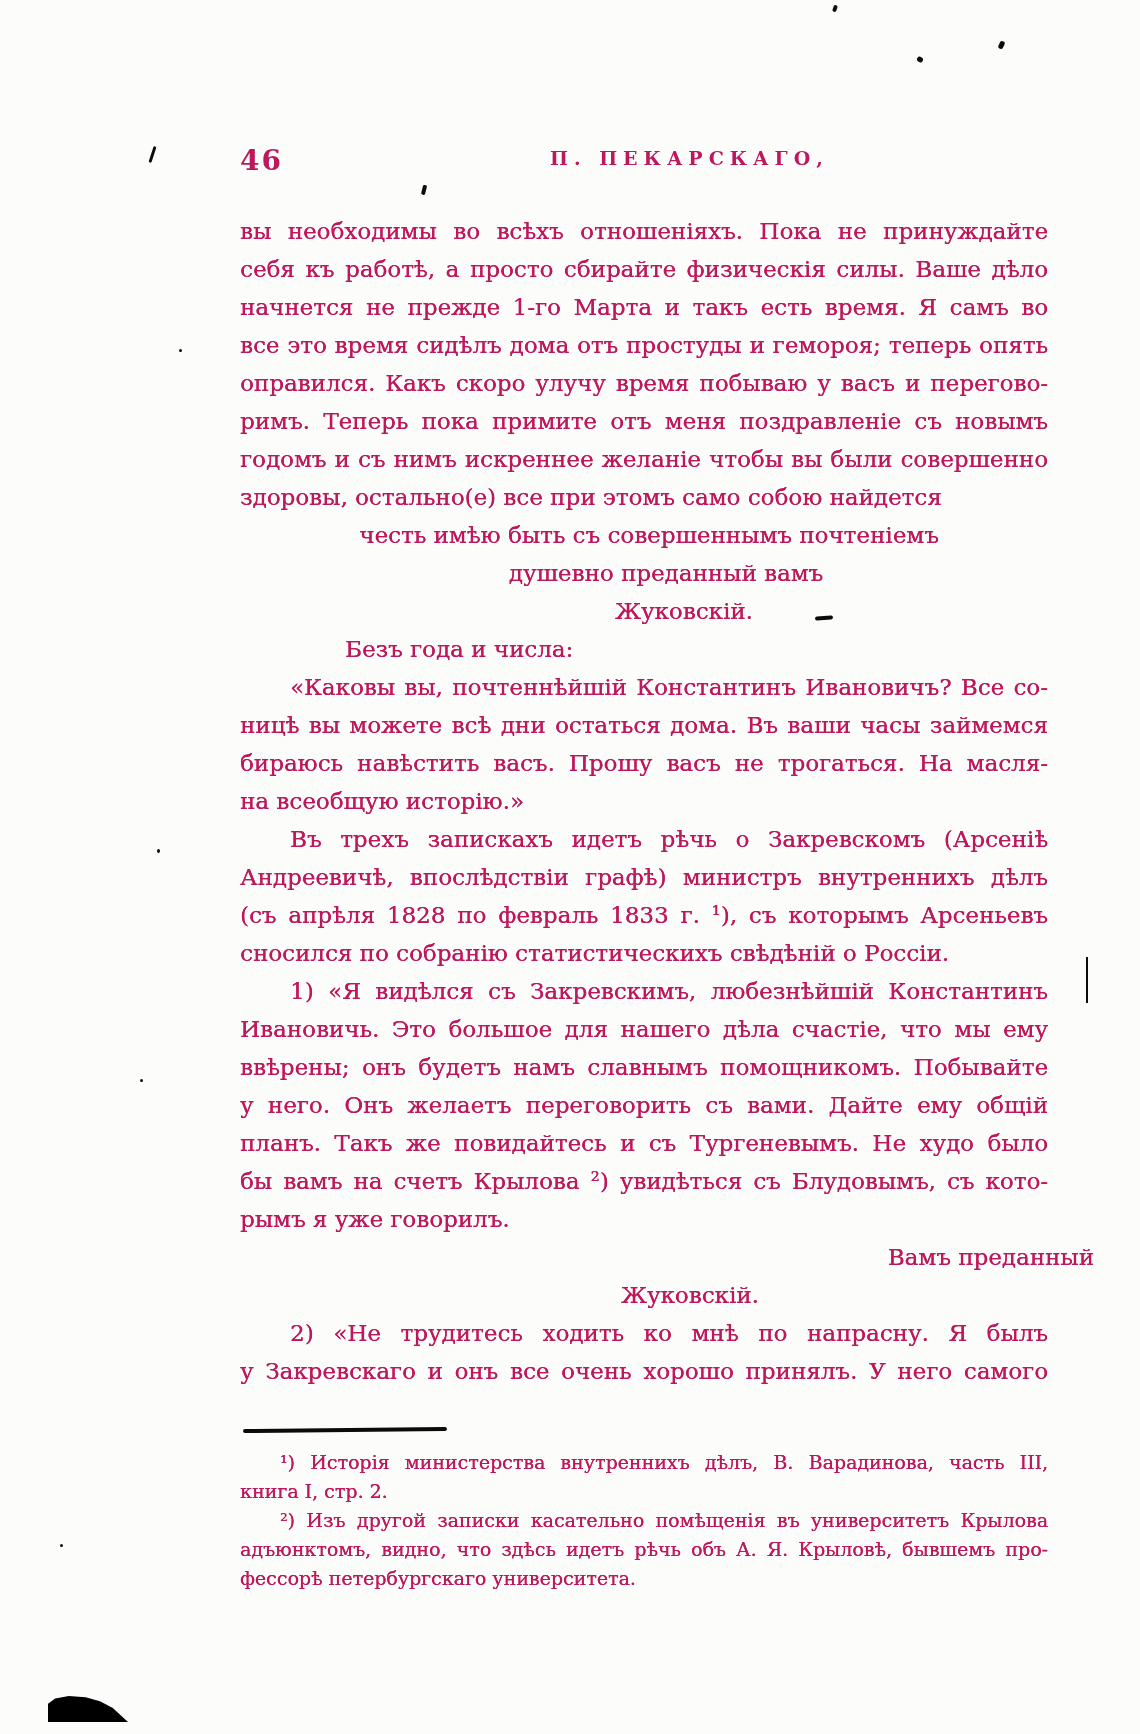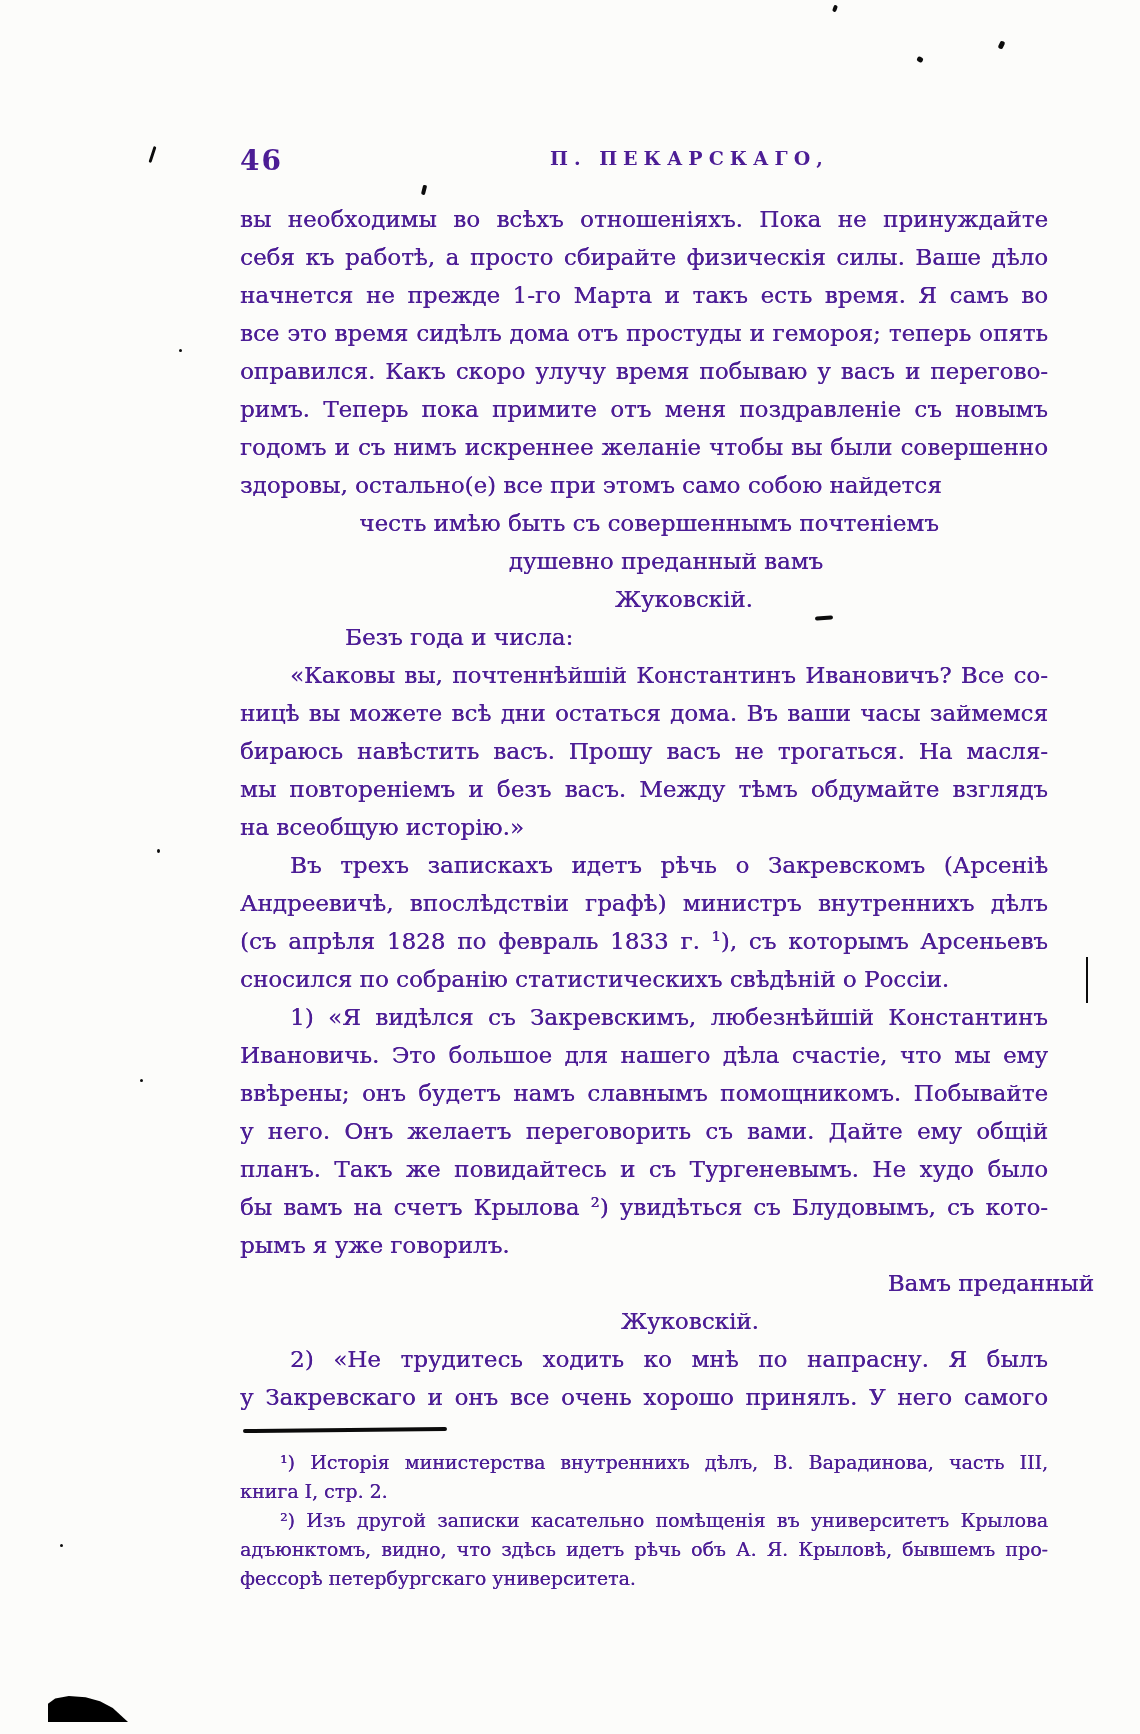--- a/index.html
+++ b/index.html
@@ -4,42 +4,42 @@
 <style>
   html, body { margin: 0; padding: 0; }
   body { background: #e8e8e6; }
   .page {
     position: relative;
     width: 1140px;
     height: 1734px;
     background: #fcfcfa;
     overflow: hidden;
     font-family: "DejaVu Serif", "Liberation Serif", serif;
-    color: #4c1d95;
+    color: #be185d;
   }
   
   .page-number {
     position: absolute;
     left: 240px; top: 144px;
     font-size: 28px;
     font-weight: bold;
     letter-spacing: 2px;
   }
   .running-title {
     position: absolute;
     left: 550px; top: 147px;
     font-size: 19px;
     font-weight: bold;
     letter-spacing: 6px;
     white-space: nowrap;
   }
   
   .body-text {
     position: absolute;
-    left: 240px; top: 200px;
+    left: 240px; top: 212px;
     width: 808px;
   }
   .body-text .tline {
     height: 38px;
     line-height: 38px;
     font-size: 23px;
     white-space: normal;
   }
   
   .footnote-rule {
@@ -102,21 +102,20 @@
       <div class="tline justify">римъ. Теперь пока примите отъ меня поздравленіе съ новымъ</div>
       <div class="tline justify">годомъ и съ нимъ искреннее желаніе чтобы вы были совершенно</div>
       <div class="tline left">здоровы, остально(е) все при этомъ само собою найдется</div>
       <div class="tline center" style="position: relative; left: 5px;">честь имѣю быть съ совершеннымъ почтеніемъ</div>
       <div class="tline center" style="position: relative; left: 22px;">душевно преданный вамъ</div>
       <div class="tline center" style="position: relative; left: 40px;">Жуковскій.</div>
       <div class="tline left" style="text-indent: 105px;">Безъ года и числа:</div>
       <div class="tline justify" style="text-indent: 50px;">«Каковы вы, почтеннѣйшій Константинъ Ивановичъ? Все со-</div>
       <div class="tline justify">ницѣ вы можете всѣ дни остаться дома. Въ ваши часы займемся</div>
       <div class="tline justify">бираюсь навѣстить васъ. Прошу васъ не трогаться. На масля-</div>
-      <div class="tline justify">мы повтореніемъ и безъ васъ. Между тѣмъ обдумайте взглядъ</div>
       <div class="tline left">на всеобщую исторію.»</div>
       <div class="tline justify" style="text-indent: 50px;">Въ трехъ запискахъ идетъ рѣчь о Закревскомъ (Арсеніѣ</div>
       <div class="tline justify">Андреевичѣ, впослѣдствіи графѣ) министръ внутреннихъ дѣлъ</div>
       <div class="tline justify">(съ апрѣля 1828 по февраль 1833 г. ¹), съ которымъ Арсеньевъ</div>
       <div class="tline left">сносился по собранію статистическихъ свѣдѣній о Россіи.</div>
       <div class="tline justify" style="text-indent: 50px;">1) «Я видѣлся съ Закревскимъ, любезнѣйшій Константинъ</div>
       <div class="tline justify">Ивановичь. Это большое для нашего дѣла счастіе, что мы ему</div>
       <div class="tline justify">ввѣрены; онъ будетъ намъ славнымъ помощникомъ. Побывайте</div>
       <div class="tline justify">у него. Онъ желаетъ переговорить съ вами. Дайте ему общій</div>
       <div class="tline justify">планъ. Такъ же повидайтесь и съ Тургеневымъ. Не худо было</div>

